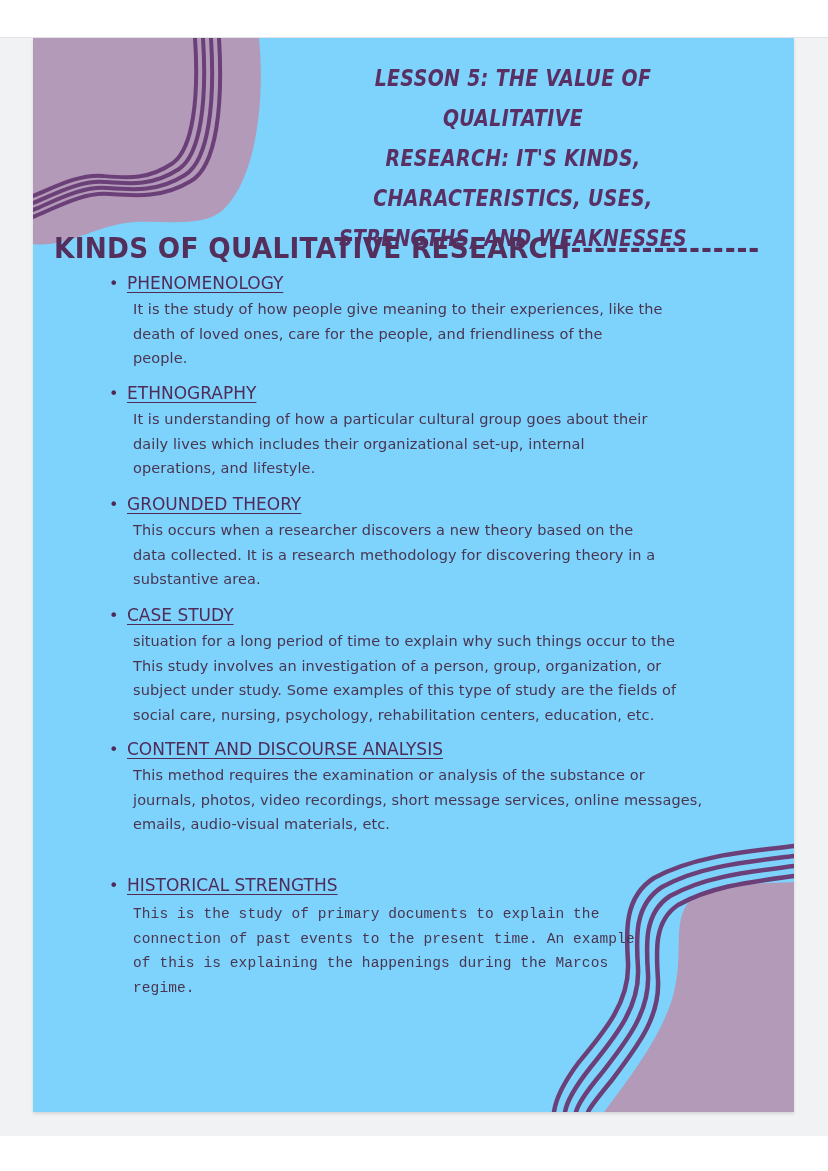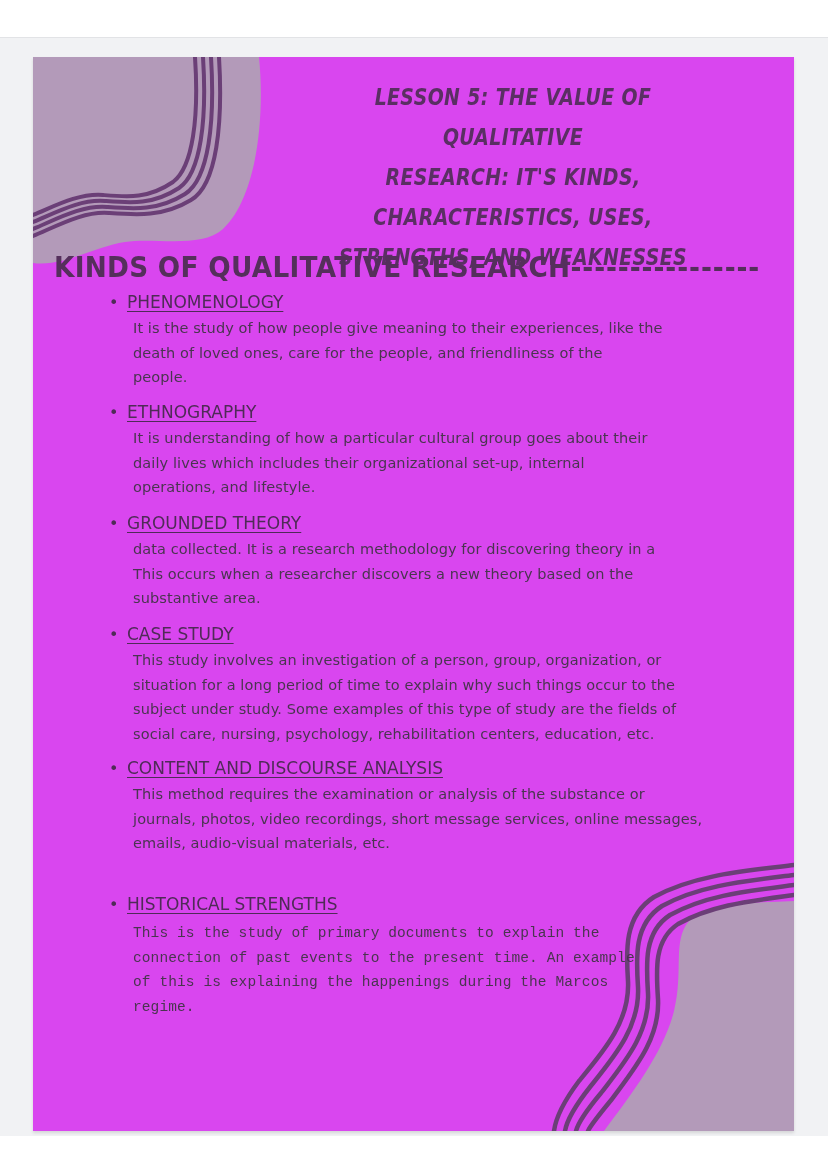--- a/index.html
+++ b/index.html
@@ -5,22 +5,22 @@
   html, body { margin:0; padding:0; }
   body {
     width:828px; height:1171px; background:#ffffff; position:relative; overflow:hidden;
     font-family:"Liberation Sans", sans-serif;
   }
   .viewer-bg {
     position:absolute; left:0; top:37px; width:828px; height:1098px;
     background:#f1f2f4; border-top:1px solid #e2e3e6;
   }
   .page {
-    position:absolute; left:33px; top:57px; width:761px; height:1074px;
-    background:#d946ef; overflow:hidden;
+    position:absolute; left:33px; top:38px; width:761px; height:1074px;
+    background:#7dd3fc; overflow:hidden;
     box-shadow:0 2px 3px rgba(0,0,0,0.12);
   }
   .deco { position:absolute; }
   .deco-tl { left:0; top:0; }
   .deco-br { right:0; bottom:0; }
   .title {
     position:absolute; left:250px; top:20px; width:460px;
     text-align:center; color:#5a2f63;
     font-family:"DejaVu Sans", sans-serif; font-weight:bold;
     font-size:23px; line-height:40px; letter-spacing:0.5px;
@@ -112,34 +112,34 @@
         <span class="line">operations, and lifestyle.</span>
       </div>
     </div>
 
     <div class="item" style="height:111px;">
       <div class="item-head">
         <span class="bullet">•</span>
         <span class="item-title">GROUNDED THEORY</span>
       </div>
       <div class="item-body">
+        <span class="line">This occurs when a researcher discovers a new theory based on the</span>
         <span class="line">data collected. It is a research methodology for discovering theory in a</span>
-        <span class="line">This occurs when a researcher discovers a new theory based on the</span>
         <span class="line">substantive area.</span>
       </div>
     </div>
 
     <div class="item" style="height:134px;">
       <div class="item-head">
         <span class="bullet">•</span>
         <span class="item-title">CASE STUDY</span>
       </div>
       <div class="item-body">
+        <span class="line">situation for a long period of time to explain why such things occur to the</span>
         <span class="line">This study involves an investigation of a person, group, organization, or</span>
-        <span class="line">situation for a long period of time to explain why such things occur to the</span>
         <span class="line">subject under study. Some examples of this type of study are the fields of</span>
         <span class="line">social care, nursing, psychology, rehabilitation centers, education, etc.</span>
       </div>
     </div>
 
     <div class="item" style="height:136px;">
       <div class="item-head">
         <span class="bullet">•</span>
         <span class="item-title">CONTENT AND DISCOURSE ANALYSIS</span>
       </div>

